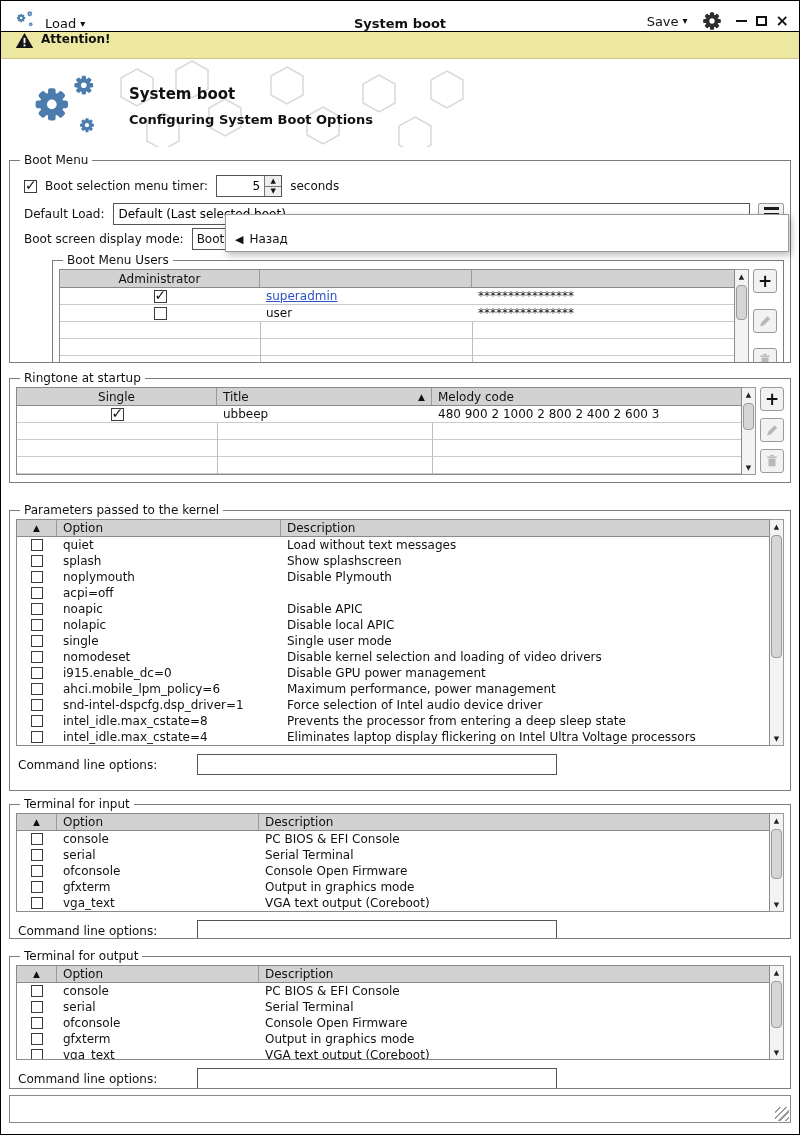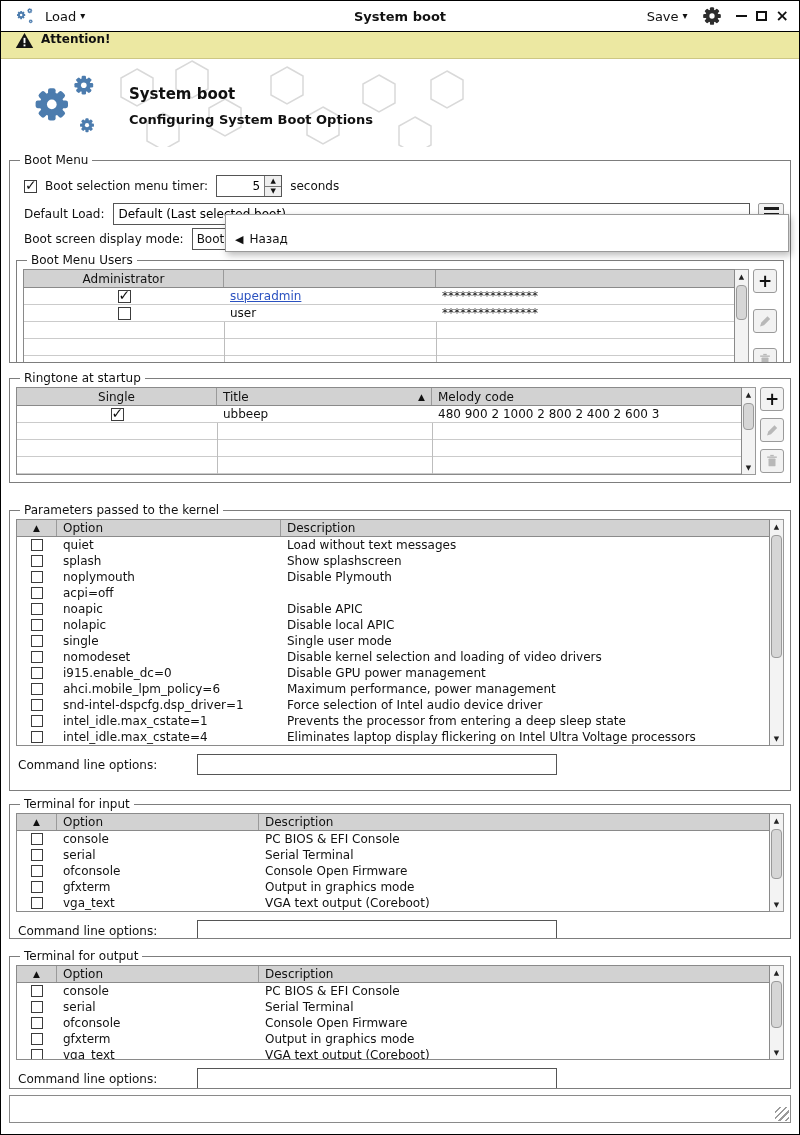--- a/index.html
+++ b/index.html
@@ -1,21 +1,21 @@
 <!DOCTYPE html>
 <html><head>
 <meta charset="utf-8">
 <style>
   * { box-sizing: border-box; margin: 0; padding: 0; }
   html, body { background: #fff; }
   body { font-family: "DejaVu Sans", sans-serif; font-size: 12px; color: #111; }
   .window { position: relative; width: 800px; height: 1135px; border: 1px solid #000; background: #fff; overflow: hidden; }
 
   
-  .titlebar { height: 31px; border-bottom: 1px solid #000; display: flex; align-items: center; padding: 0 10px; gap: 8px; position: relative; }
+  .titlebar { height: 31px; border-bottom: 1px solid #000; display: flex; align-items: flex-end; padding: 0 10px; gap: 8px; position: relative; }
   .tb-center { position: absolute; left: 0; right: 0; text-align: center; font-weight: bold; font-size: 13px; pointer-events: none; }
   .menu-btn { display: flex; align-items: center; gap: 4px; font-size: 13px; cursor: default; }
   .caret { font-size: 10px; line-height: 10px; }
   .tb-right { margin-left: auto; display: flex; align-items: center; gap: 14px; }
   .win-controls { display: flex; align-items: center; gap: 9px; }
   .wc-min { width: 11px; height: 2px; background: #111; display: inline-block; }
   .wc-max { width: 11px; height: 10px; border: 2px solid #111; display: inline-block; }
   .wc-close { font-size: 16px; font-weight: bold; line-height: 14px; }
 
   
@@ -220,21 +220,21 @@
     </div>
 
     <div class="frow row-combo">
       <span>Boot screen display mode:</span>
       <span class="combo grow">
         <span>Boot</span>
         <span class="combo-caret">▼</span>
       </span>
     </div>
 
-    <fieldset class="inner" style="height:114px; margin-top:2px;">
+    <fieldset class="inner" style="height:114px; margin-top:2px;margin-left:36px;">
       <legend>Boot Menu Users</legend>
       <div class="tblwrap">
         <div class="tbl">
           <div class="thead">
             <div class="hcell center c-u1">Administrator</div>
             <div class="hcell c-u2"></div>
             <div class="hcell c-u3"></div>
           </div>
           <div class="tbody lined" style="height:85px;">
             <i class="vline" style="left:200px"></i>
@@ -433,21 +433,21 @@
               <div class="cell center c-k1">
                 <span class="cb" style="width:12px;height:12px;"></span>
               </div>
               <div class="cell c-k2">snd-intel-dspcfg.dsp_driver=1</div>
               <div class="cell c-k3">Force selection of Intel audio device driver</div>
             </div>
             <div class="trow h16">
               <div class="cell center c-k1">
                 <span class="cb" style="width:12px;height:12px;"></span>
               </div>
-              <div class="cell c-k2">intel_idle.max_cstate=1</div>
+              <div class="cell c-k2">intel_idle.max_cstate=8</div>
               <div class="cell c-k3">Prevents the processor from entering a deep sleep state</div>
             </div>
             <div class="trow h16">
               <div class="cell center c-k1">
                 <span class="cb" style="width:12px;height:12px;"></span>
               </div>
               <div class="cell c-k2">intel_idle.max_cstate=4</div>
               <div class="cell c-k3">Eliminates laptop display flickering on Intel Ultra Voltage processors</div>
             </div>
         </div>

